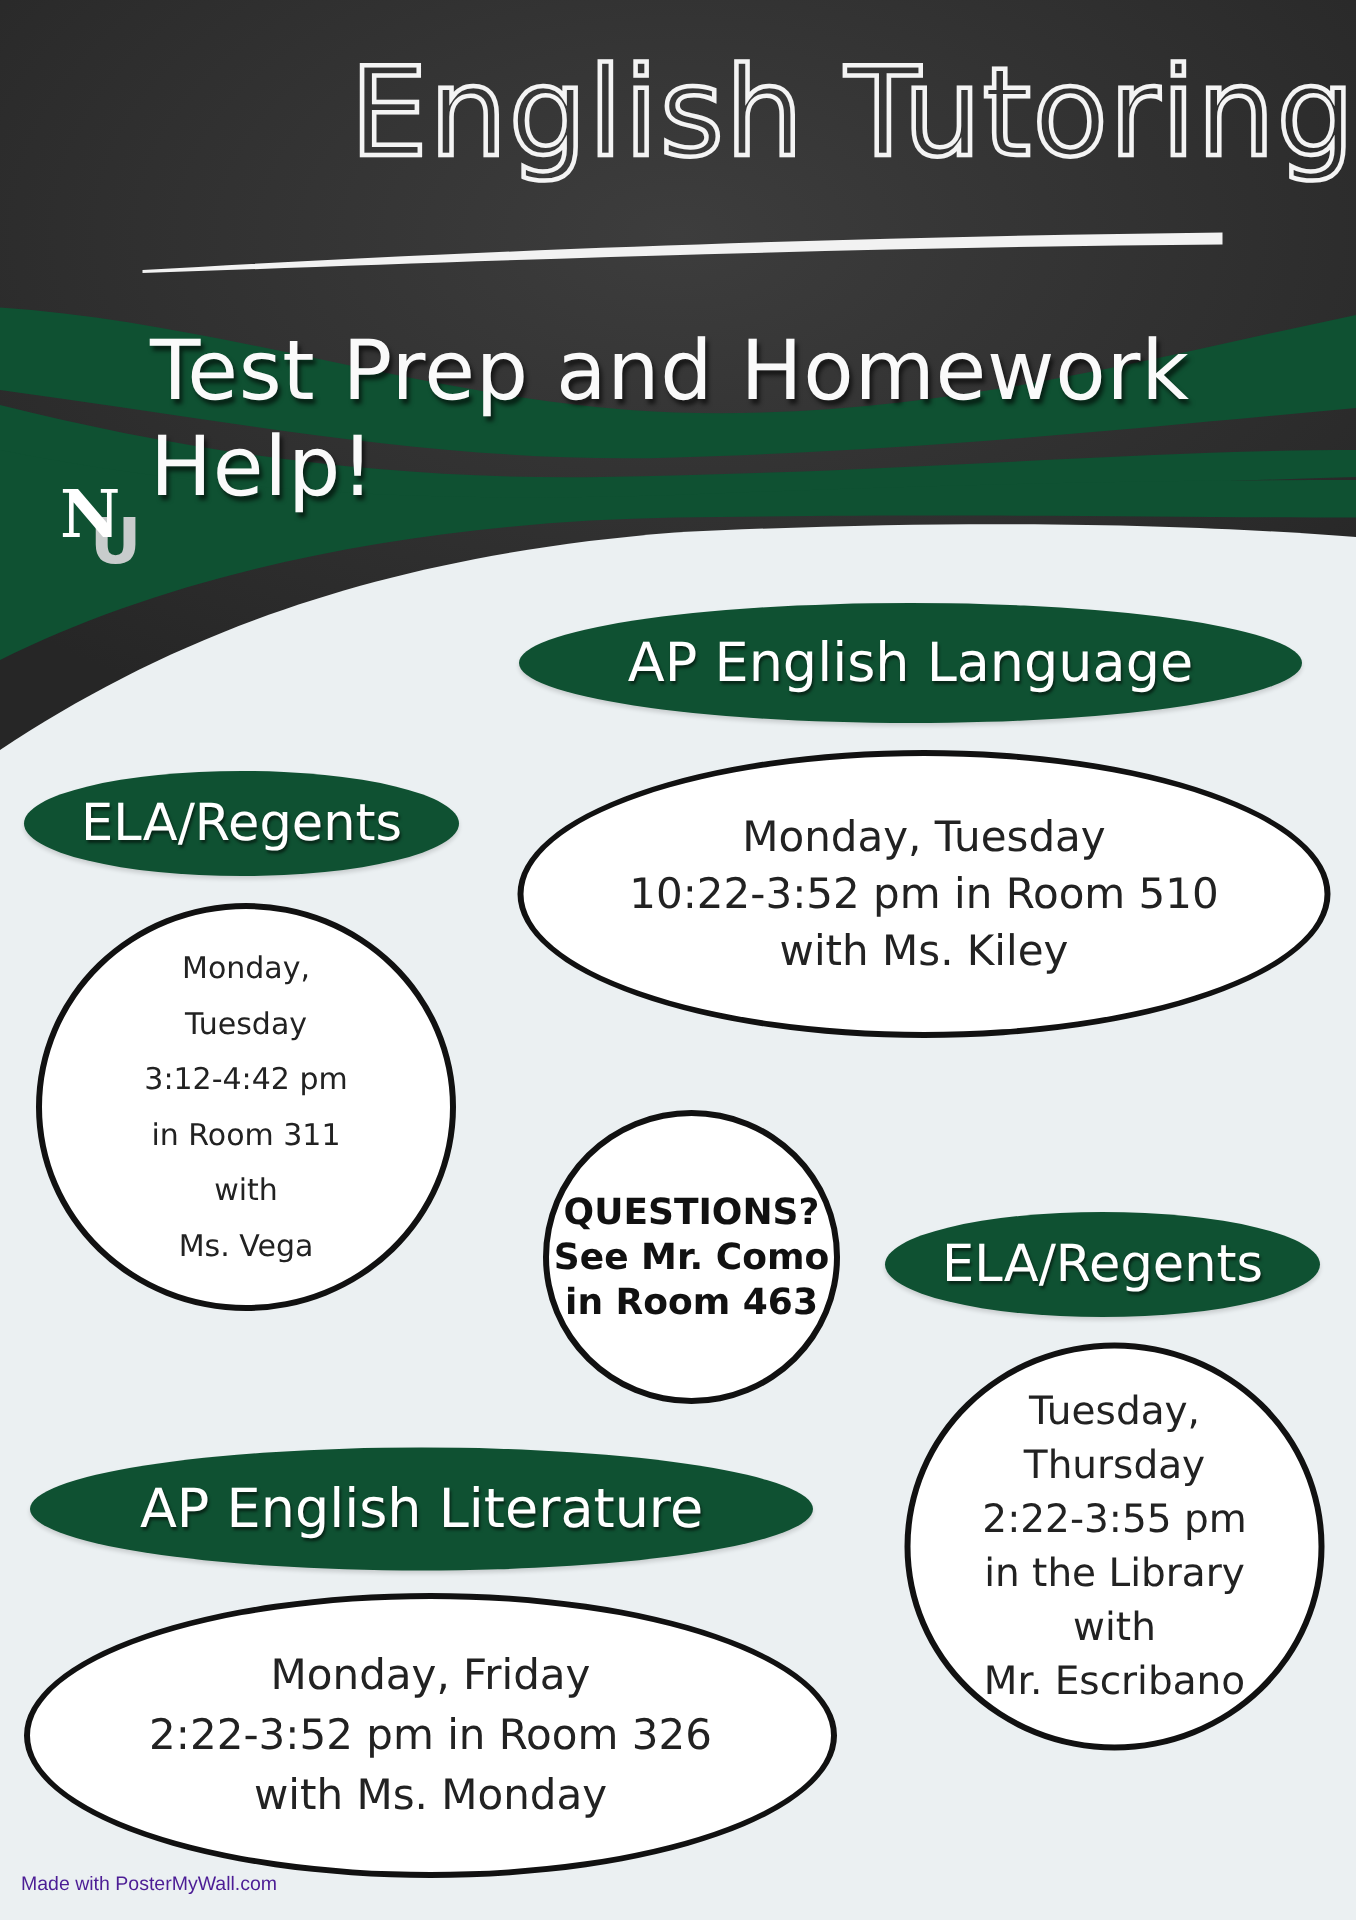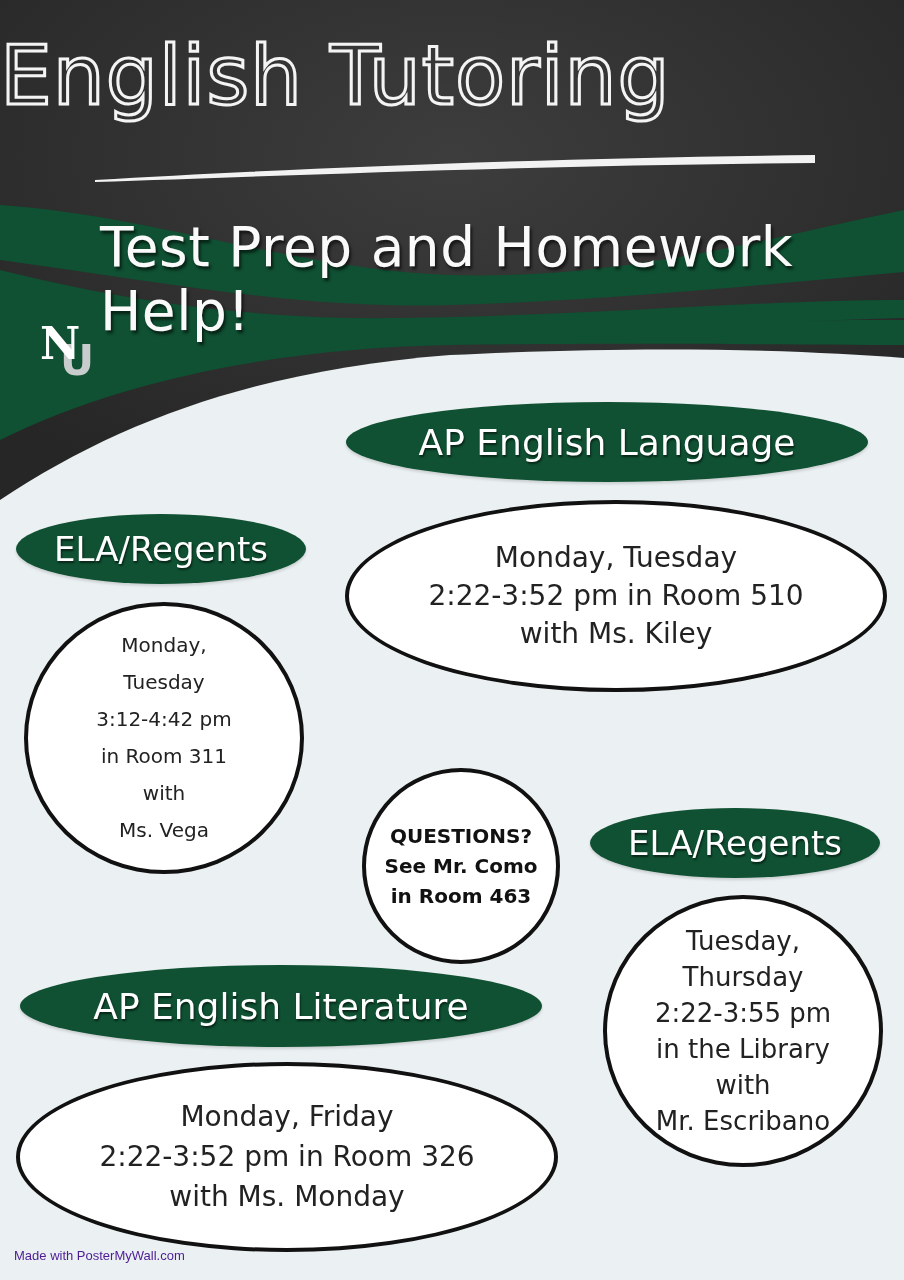--- a/index.html
+++ b/index.html
@@ -1,19 +1,19 @@
 <!DOCTYPE html>
 <html><head>
 <meta charset="utf-8">
 <style>
   html,body{margin:0;padding:0;}
   body{width:904px;height:1280px;position:relative;overflow:hidden;background:#ebf0f2;font-family:"Liberation Sans",sans-serif;}
   .bg-svg{position:absolute;left:0;top:0;width:904px;height:1280px;}
   .abs{position:absolute;}
-  .title{left:0;width:904px;top:28px;text-align:left;font-family:"DejaVu Sans",sans-serif;font-size:82px;color:transparent;-webkit-text-stroke:3px #f4f4f4;letter-spacing:1px;font-weight:normal;}
+  .title{left:0;width:904px;top:28px;text-align:right;font-family:"DejaVu Sans",sans-serif;font-size:82px;color:transparent;-webkit-text-stroke:3px #f4f4f4;letter-spacing:1px;font-weight:normal;}
   .subtitle{left:100px;width:780px;top:215px;font-family:"DejaVu Sans",sans-serif;font-size:55px;color:#fafafa;text-shadow:2px 3px 3px rgba(0,0,0,.6);letter-spacing:0.5px;}
   .logo{left:40px;top:318px;width:70px;height:70px;}
   .logo .n{position:absolute;left:0;top:0;font-family:"DejaVu Serif",serif;font-weight:bold;font-size:44px;color:#ffffff;}
   .logo .u{position:absolute;left:20px;top:18px;font-family:"DejaVu Sans",sans-serif;font-weight:bold;font-size:42px;color:#c8cccc;}
   .pill{background:#0f5132;border-radius:50%;color:#fff;display:flex;align-items:center;justify-content:center;font-family:"DejaVu Sans",sans-serif;text-shadow:1px 2px 2px rgba(0,0,0,.55);box-shadow:0 2px 3px rgba(0,0,0,.15);}
   .bubble{background:#fff;border:4px solid #111;border-radius:50%;display:flex;align-items:center;justify-content:center;text-align:center;color:#222;font-family:"DejaVu Sans",sans-serif;box-sizing:border-box;flex-direction:column;}
   .bubble span{display:block;}
   .footer{left:14px;top:1248px;font-size:13px;color:#4c1d95;}
 </style>
 </head>
@@ -43,35 +43,35 @@
 <div class="abs subtitle">Test Prep and Homework Help!</div>
 
 <div class="abs logo">
   <span class="u">U</span>
   <span class="n">N</span>
 </div>
 
 <div class="abs pill" style="left:346px;top:402px;width:522px;height:80px;font-size:36px;">AP English Language</div>
 <div class="abs bubble" style="left:345px;top:500px;width:542px;height:192px;font-size:28px;line-height:38px;">
   <span>Monday, Tuesday</span>
-  <span>2:22-3:52 pm in Room 510</span>
+  <span>10:22-3:52 pm in Room 510</span>
   <span>with Ms. Kiley</span>
 </div>
 
 <div class="abs pill" style="left:16px;top:514px;width:290px;height:70px;font-size:34px;">ELA/Regents</div>
 <div class="abs bubble" style="left:24px;top:602px;width:280px;height:272px;font-size:20px;line-height:37px;">
   <span>Monday,</span>
   <span>Tuesday</span>
   <span>3:12-4:42 pm</span>
   <span>in Room 311</span>
   <span>with</span>
   <span>Ms. Vega</span>
 </div>
 
-<div class="abs bubble" style="left:362px;top:768px;width:198px;height:196px;font-size:20px;line-height:30px;font-weight:bold;color:#111;">
+<div class="abs bubble" style="left:362px;top:740px;width:198px;height:196px;font-size:24px;line-height:30px;font-weight:bold;color:#111;">
   <span>QUESTIONS?</span>
   <span>See Mr. Como</span>
   <span>in Room 463</span>
 </div>
 
 <div class="abs pill" style="left:590px;top:808px;width:290px;height:70px;font-size:34px;">ELA/Regents</div>
 <div class="abs bubble" style="left:603px;top:895px;width:280px;height:272px;font-size:26px;line-height:36px;">
   <span>Tuesday,</span>
   <span>Thursday</span>
   <span>2:22-3:55 pm</span>

